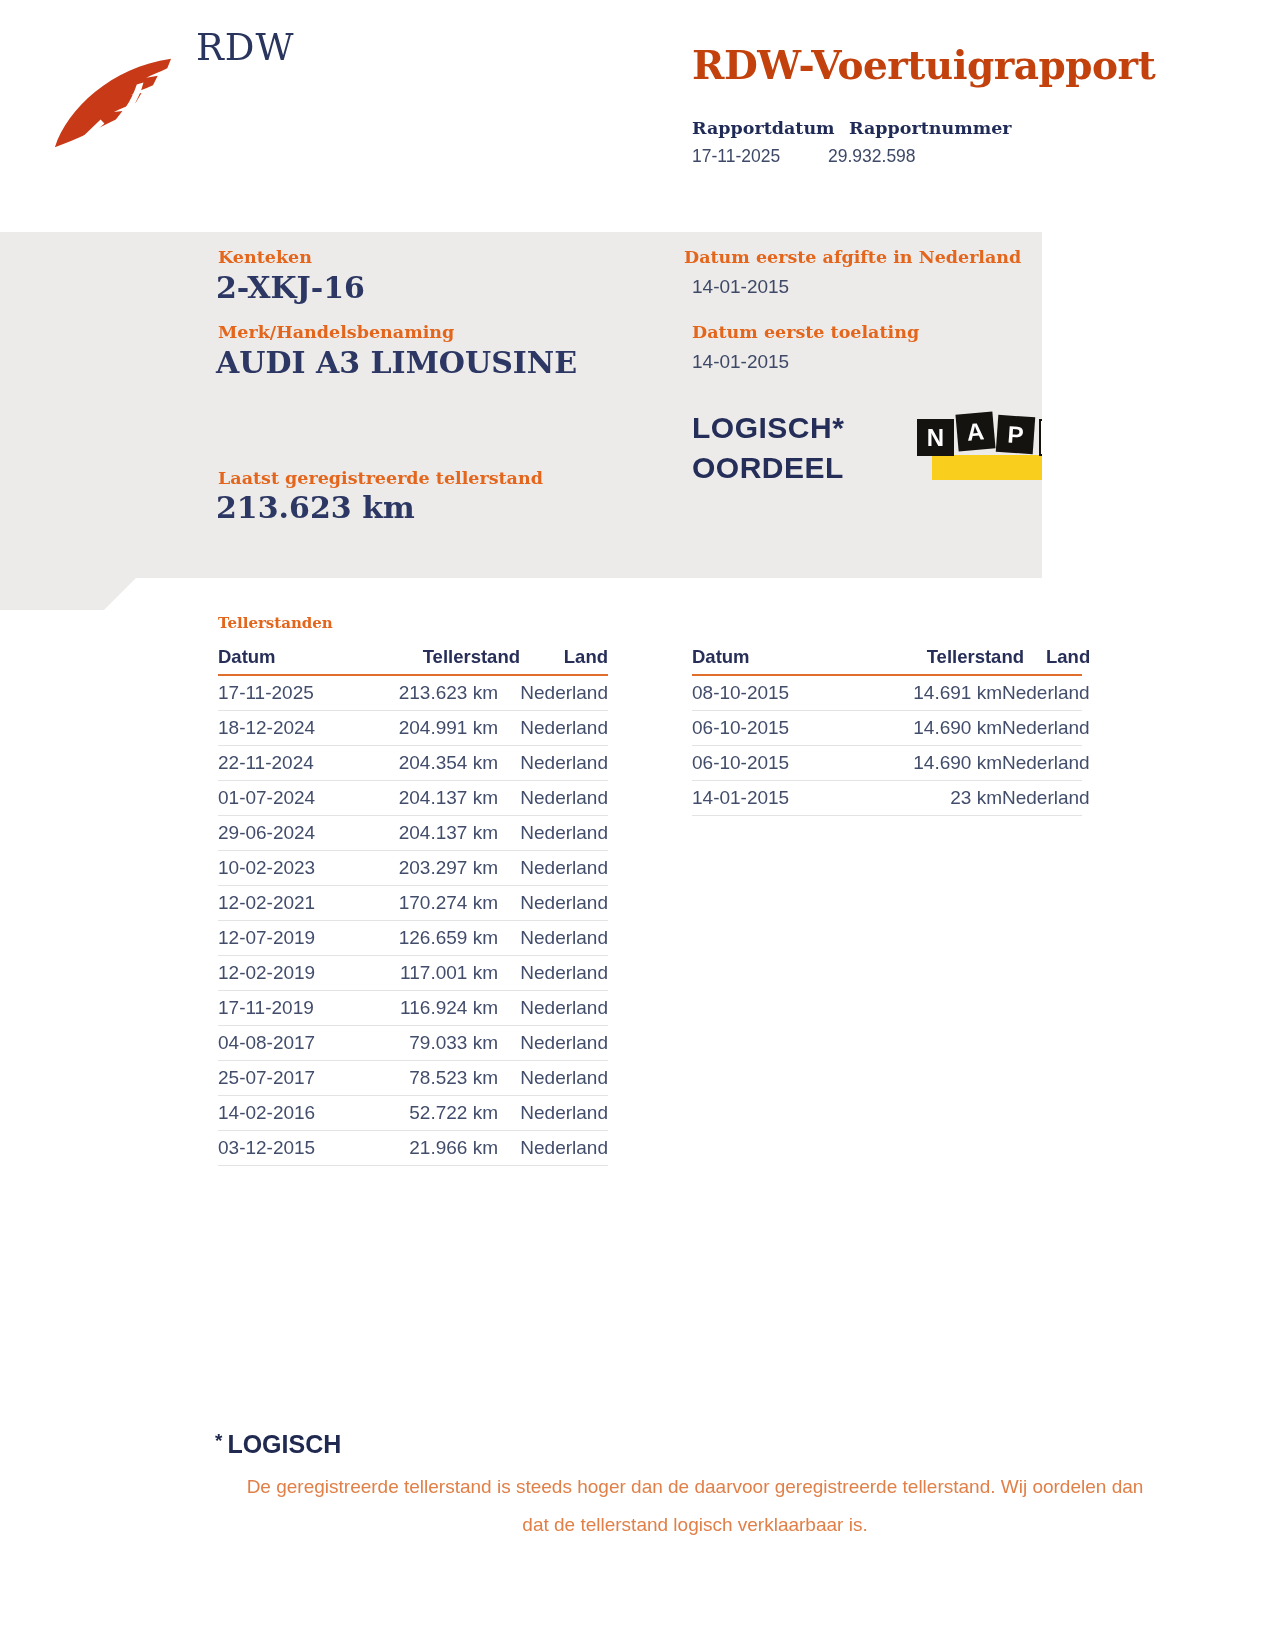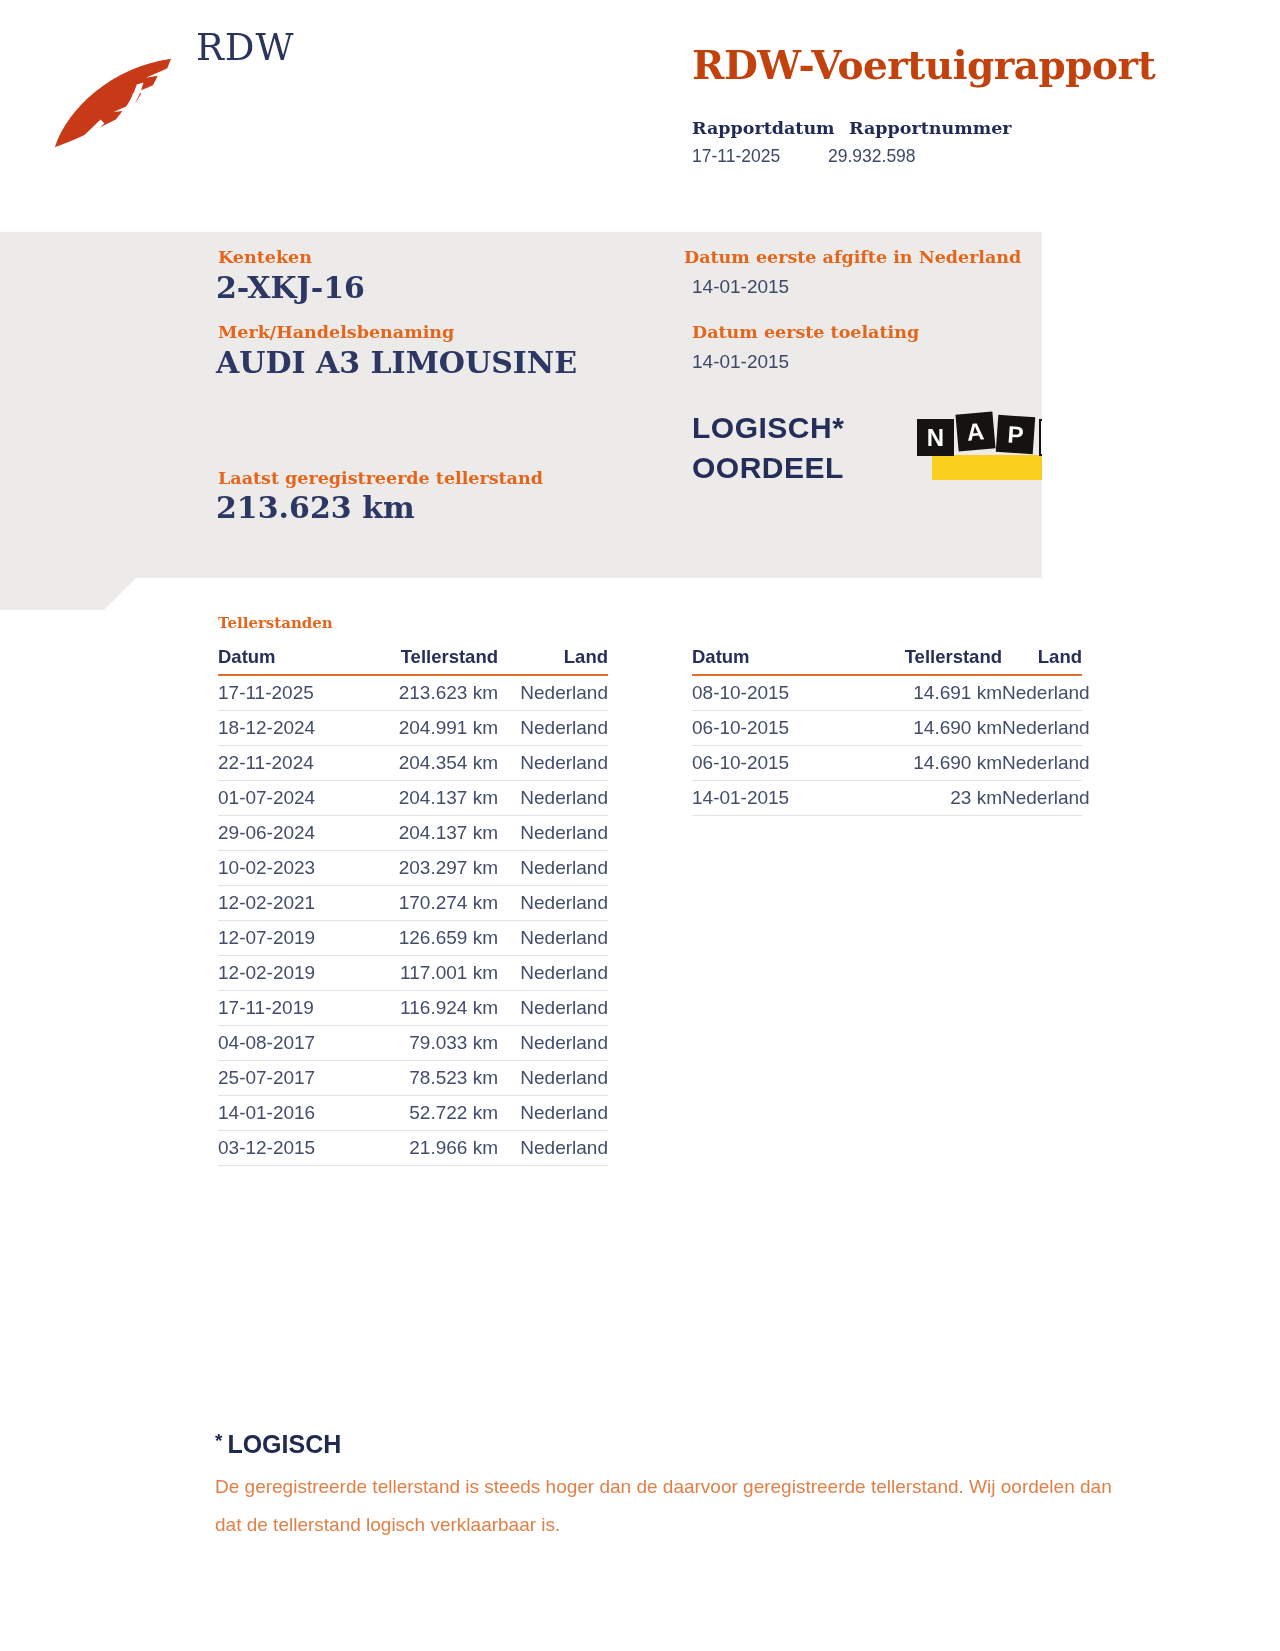--- a/index.html
+++ b/index.html
@@ -82,21 +82,21 @@
     font-family:"DejaVu Serif",serif;font-weight:bold;
     font-size:15px;color:#E4661C;
   }
   .odo-table{width:390px;}
   .odo-table.left{left:218px;top:640px;}
   .odo-table.right{left:692px;top:640px;}
   .t-head{
     display:grid;height:34px;align-items:center;
     border-bottom:2px solid #E06F2E;
     font-family:"Liberation Sans",sans-serif;font-weight:bold;
-    font-size:18.5px;color:#272F58;
+    font-size:18.5px;color:#272F58;gap:22px;
   }
   .odo-table.left .t-head,.odo-table.left .t-row{grid-template-columns:150px 130px 1fr;}
   .odo-table.right .t-head,.odo-table.right .t-row{grid-template-columns:150px 160px 1fr;}
   .t-row{
     display:grid;height:34px;align-items:center;
     border-bottom:1px solid #E5E3E1;
     font-family:"Liberation Sans",sans-serif;
     font-size:19px;color:#424D6B;
   }
   .t-cell{display:block;}
@@ -105,21 +105,21 @@
   
   .footer-heading{
     left:215px;top:1430px;
     font-family:"Liberation Sans",sans-serif;font-weight:bold;
     font-size:25px;color:#20294F;
   }
   .footer-heading .star{font-size:19px;vertical-align:6px;margin-right:5px;}
   .footer-text{
     left:215px;top:1468px;width:960px;
     font-family:"Liberation Sans",sans-serif;
-    font-size:19px;line-height:38px;color:#E08048;
+    font-size:19px;line-height:38px;color:#E08048;text-align:center;
   }
 </style>
 </head>
 <body>
 
 <div class="abs" style="left:50px;top:52px;width:145px;height:100px;">
   <svg width="145" height="100" viewBox="0 0 150 105">
     <g fill="#C83A17">
       <path d="M4,100 C10,80 26,58 46,42 C68,24 94,12 126,7 L122,17 C114,21 106,24 100,27 L112,25 L107,35 C98,39 90,42 84,45 L95,43 L89,53 C80,57 72,60 66,63 L75,62 L68,71 C50,80 28,92 4,100 Z"></path>
     </g>
@@ -235,21 +235,21 @@
         <span class="t-cell c-date">04-08-2017</span>
         <span class="t-cell c-km">79.033 km</span>
         <span class="t-cell c-land">Nederland</span>
       </div>
       <div class="t-row">
         <span class="t-cell c-date">25-07-2017</span>
         <span class="t-cell c-km">78.523 km</span>
         <span class="t-cell c-land">Nederland</span>
       </div>
       <div class="t-row">
-        <span class="t-cell c-date">14-01-2016</span>
+        <span class="t-cell c-date">14-02-2016</span>
         <span class="t-cell c-km">52.722 km</span>
         <span class="t-cell c-land">Nederland</span>
       </div>
       <div class="t-row">
         <span class="t-cell c-date">03-12-2015</span>
         <span class="t-cell c-km">21.966 km</span>
         <span class="t-cell c-land">Nederland</span>
       </div>
     </div>
 </div>

